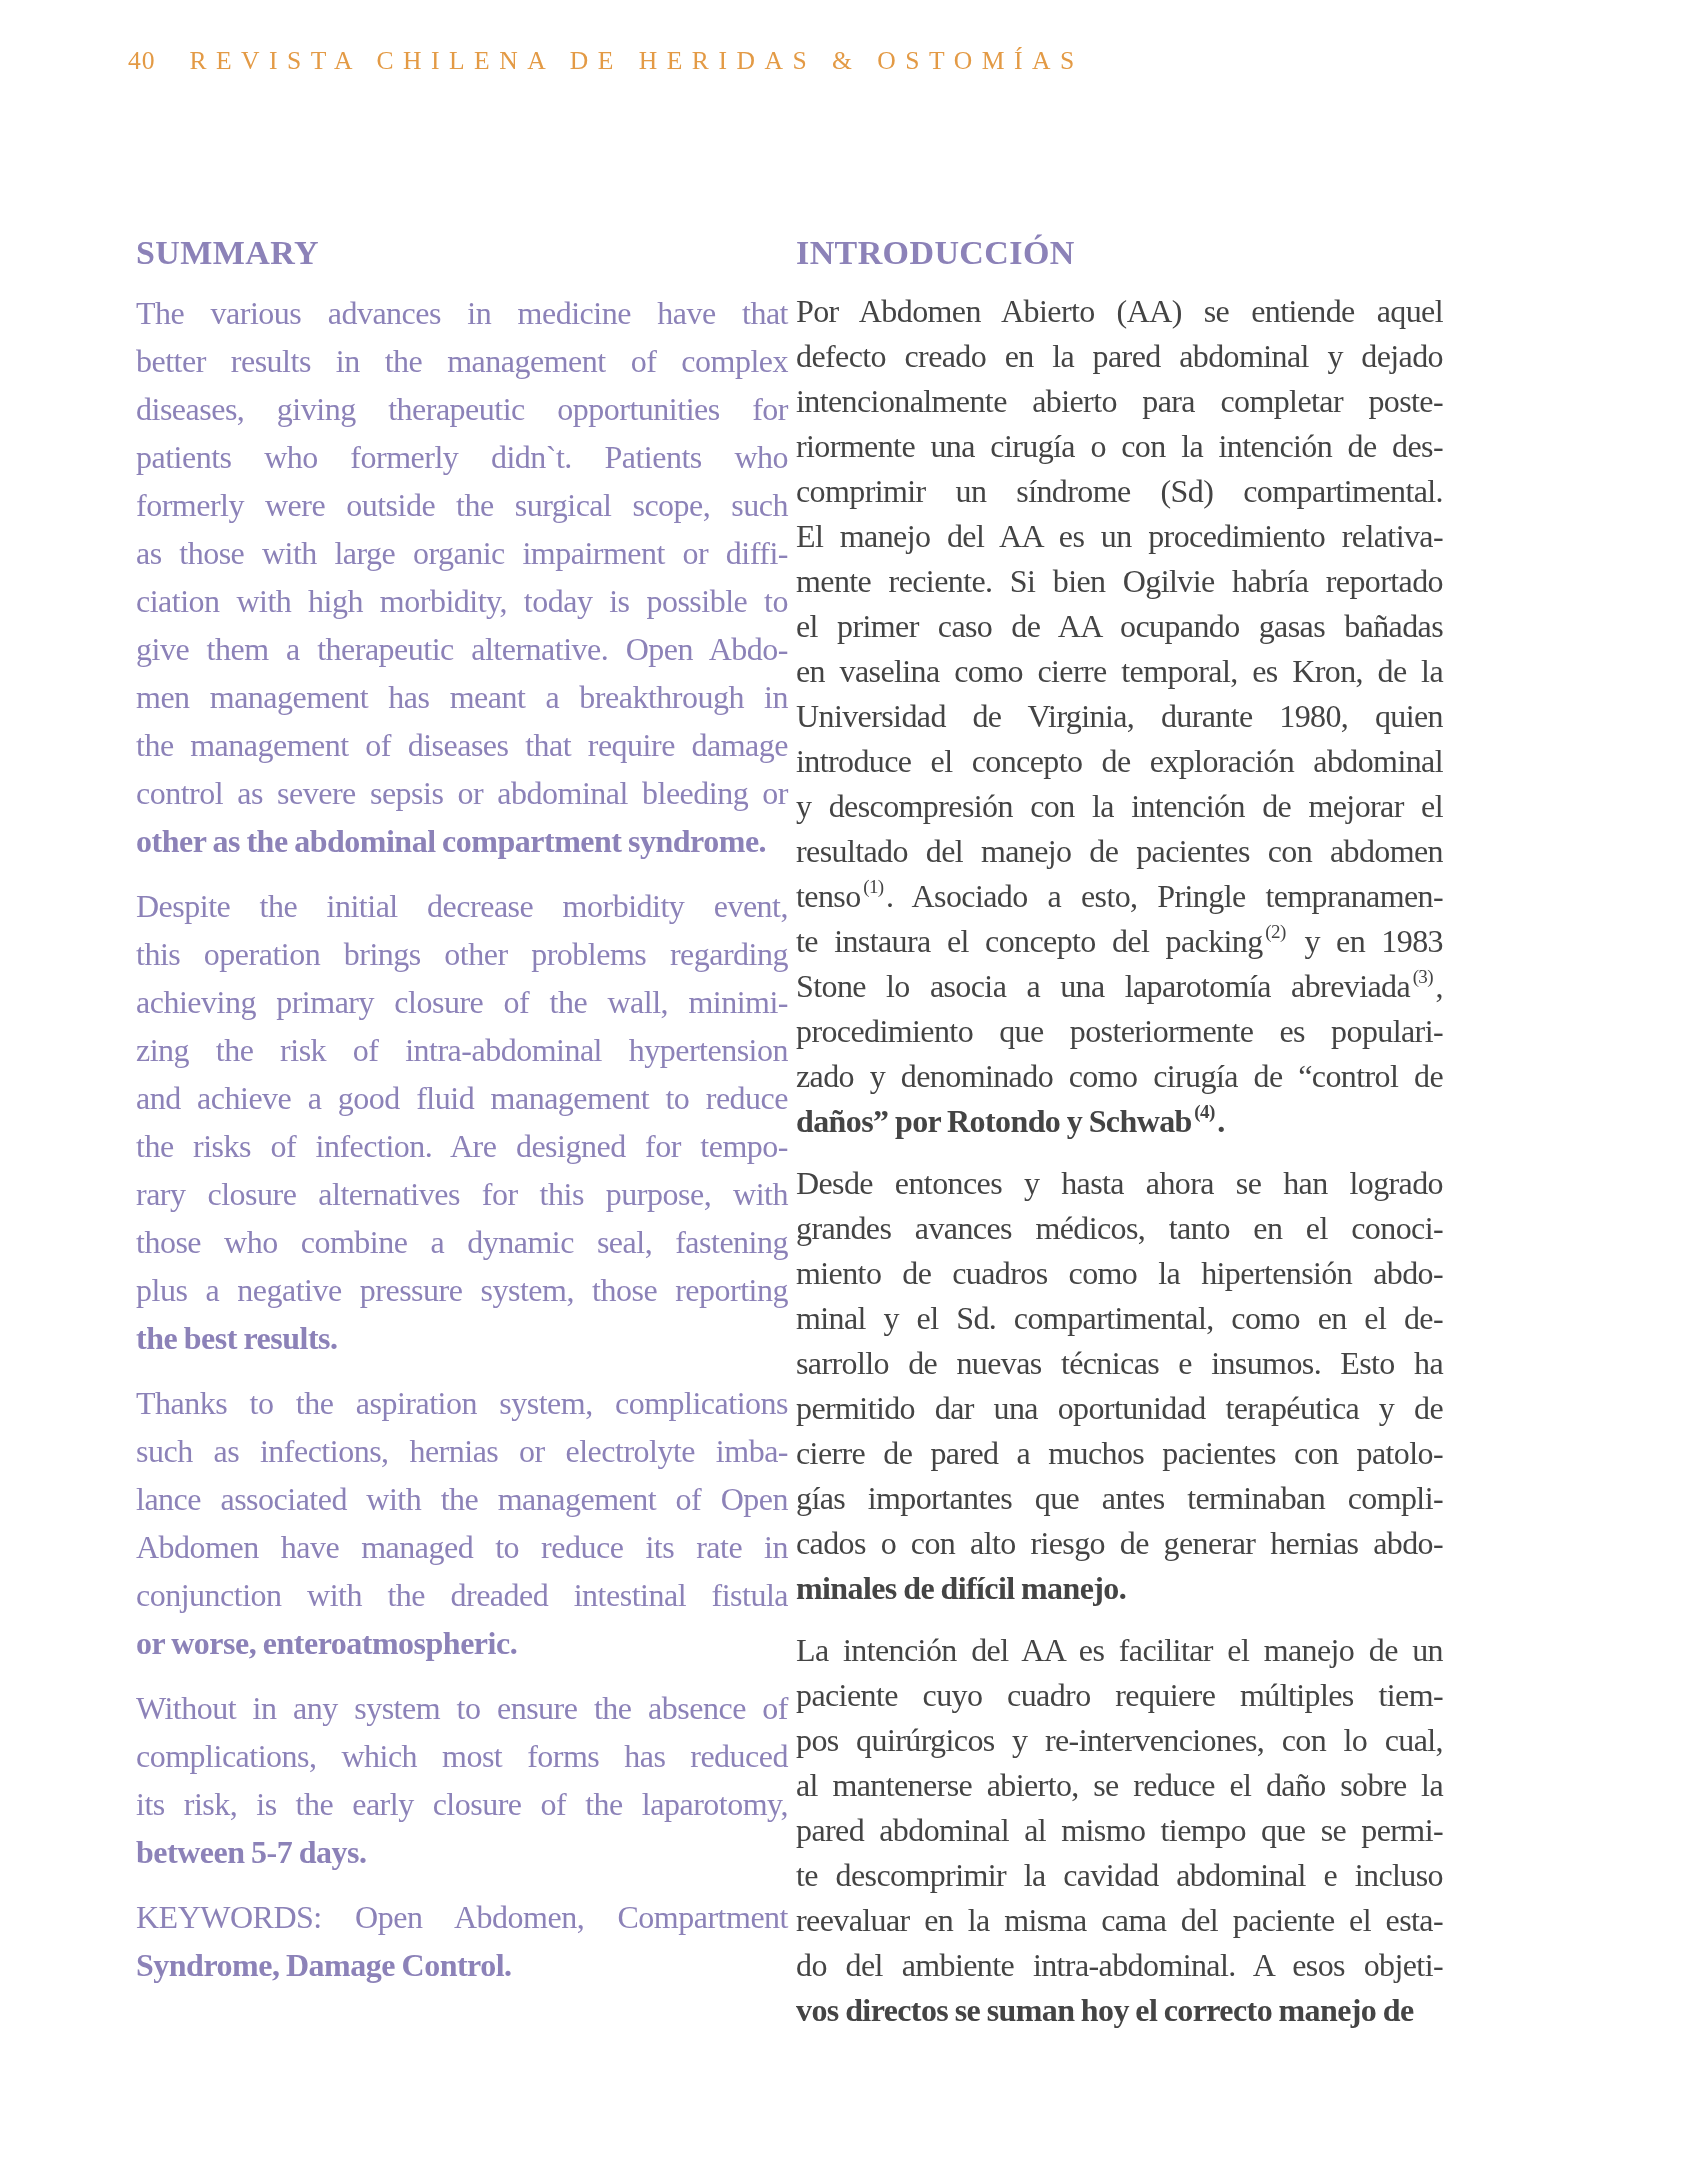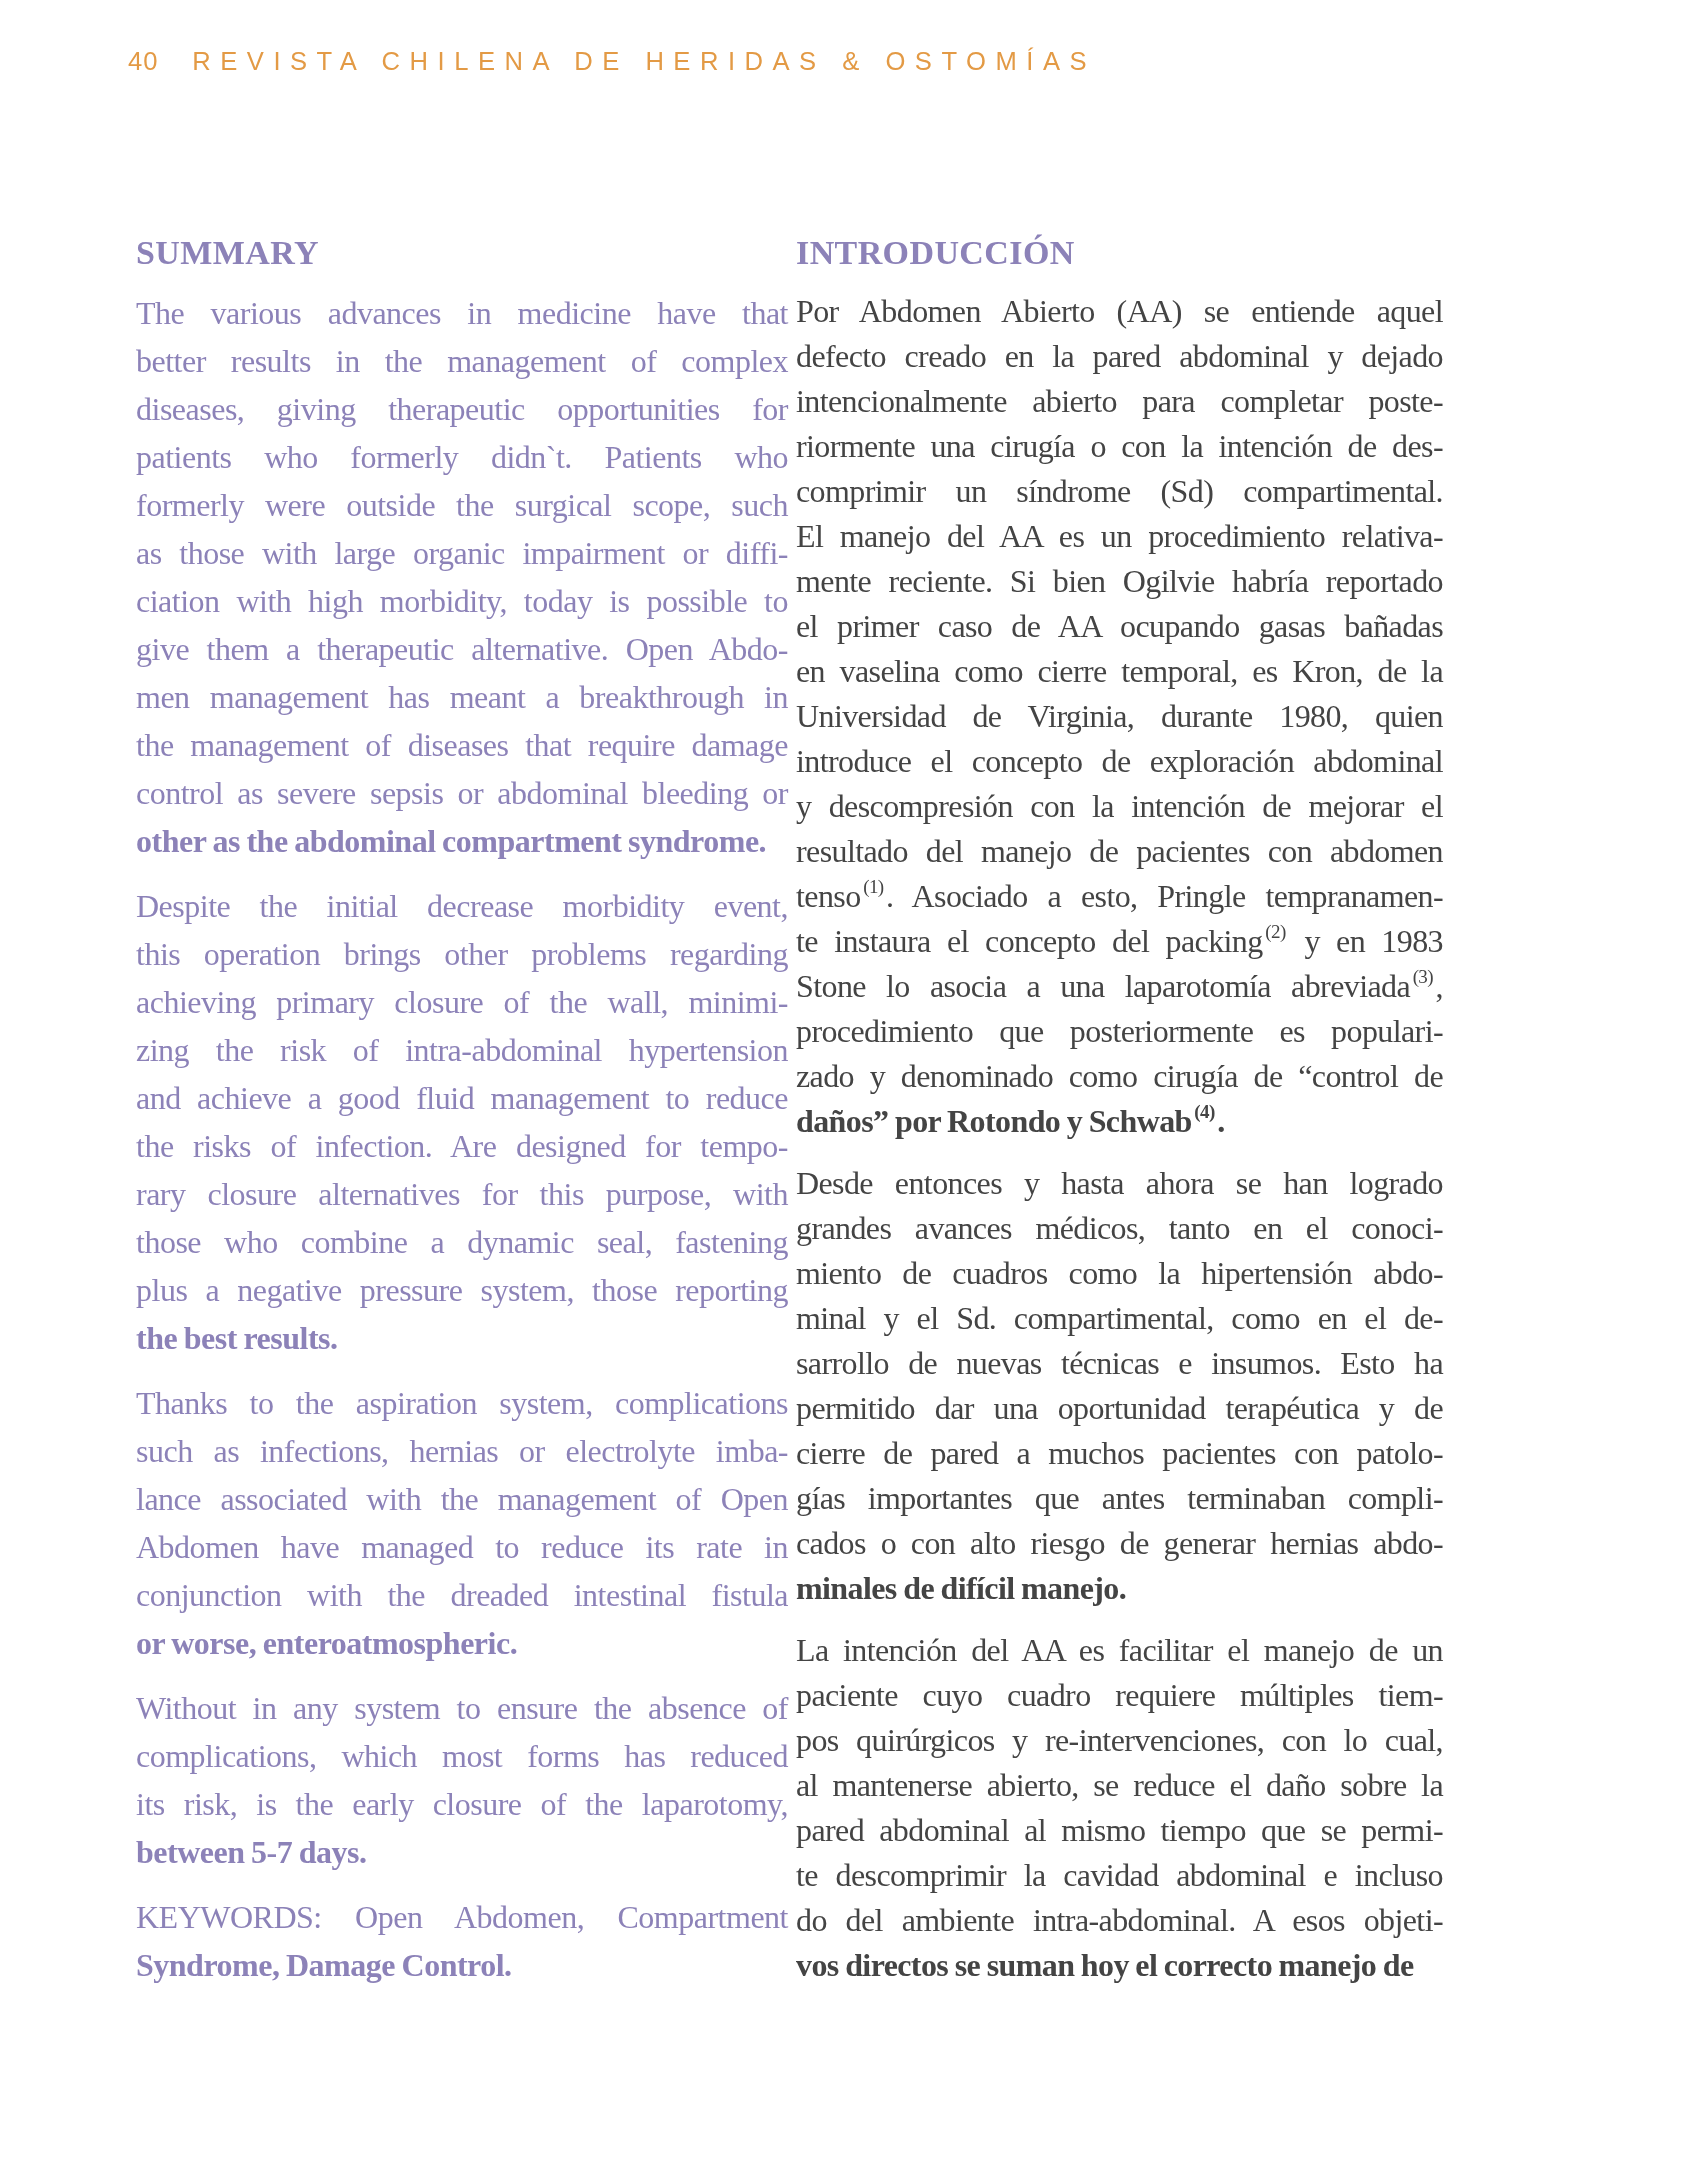--- a/index.html
+++ b/index.html
@@ -14,21 +14,21 @@
     overflow: hidden;
     font-family: "Liberation Serif", "DejaVu Serif", serif;
   }
   .running-header {
     position: absolute;
     left: 128px;
     top: 44px;
     height: 34px;
     display: flex;
     align-items: center;
-    font-family: Liberation Sans, sans-serif;
+    font-family: Liberation Serif, serif;
     font-size: 25.6px;
     color: #E39A45;
     white-space: nowrap;
   }
   .running-header .page-num {
     letter-spacing: 0.9px;
     margin-right: 34px;
   }
   .running-header .journal-title {
     letter-spacing: 9.5px;
@@ -186,18 +186,19 @@
         <span class="line"><span>cados o con alto riesgo de generar hernias abdo-</span></span>
         <span class="line last"><span>minales de difícil manejo.</span></span>
       </p>
       <p class="para">
         <span class="line"><span>La intención del AA es facilitar el manejo de un</span></span>
         <span class="line"><span>paciente cuyo cuadro requiere múltiples tiem-</span></span>
         <span class="line"><span>pos quirúrgicos y re-intervenciones, con lo cual,</span></span>
         <span class="line"><span>al mantenerse abierto, se reduce el daño sobre la</span></span>
         <span class="line"><span>pared abdominal al mismo tiempo que se permi-</span></span>
         <span class="line"><span>te descomprimir la cavidad abdominal e incluso</span></span>
+        <span class="line"><span>reevaluar en la misma cama del paciente el esta-</span></span>
         <span class="line"><span>do del ambiente intra-abdominal. A esos objeti-</span></span>
         <span class="line last"><span>vos directos se suman hoy el correcto manejo de</span></span>
       </p>
     </div>
 </section>
 
 
 </body></html>

